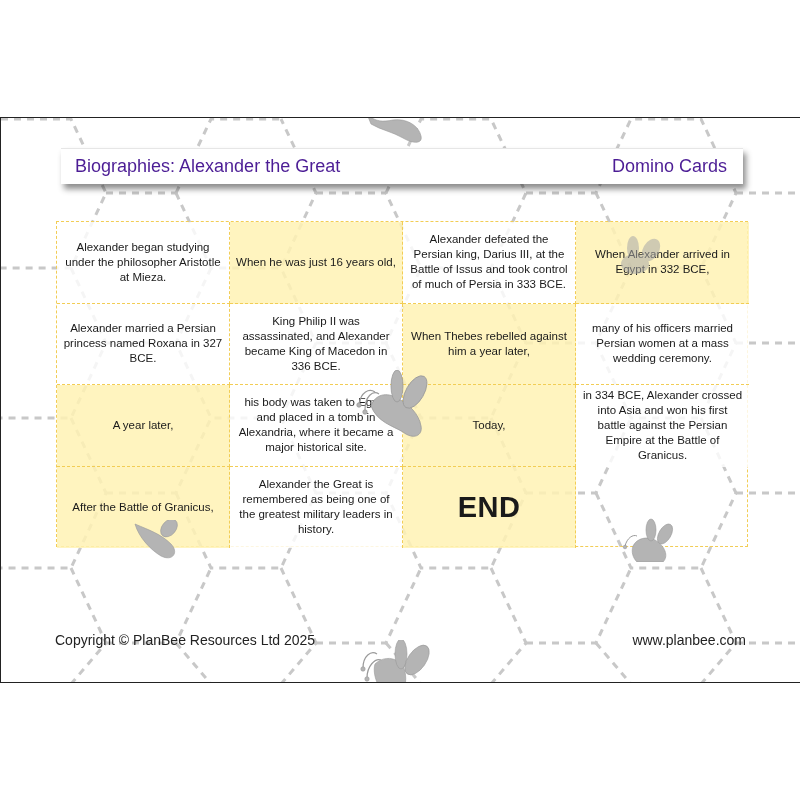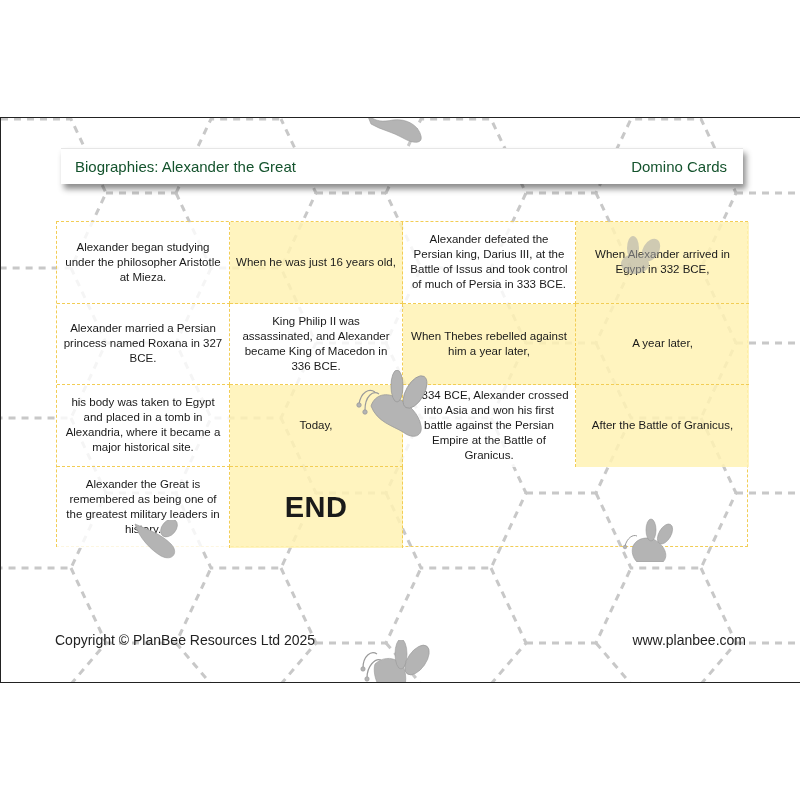--- a/index.html
+++ b/index.html
@@ -16,21 +16,21 @@
     .honeycomb { position: absolute; left: 0; top: 0; width: 800px; height: 566px; }
 
     .header-banner {
       position: absolute; left: 60px; top: 30px; width: 682px; height: 36px;
       background: #ffffff;
       box-shadow: 3px 5px 6px rgba(0,0,0,0.45);
       border-top: 1px solid #e6e6e6;
       display: flex; align-items: center; justify-content: space-between;
       padding: 0 16px 0 14px;
     }
-    .header-banner .title, .header-banner .subtitle { font-size: 15px; color: #14532d; }
+    .header-banner .title, .header-banner .subtitle { font-size: 18px; color: #4c1d95; }
 
     .cards-grid {
       position: absolute; left: 55px; top: 103px; width: 692px; height: 326px;
       display: grid; grid-template-columns: 173px 173px 173px 173px;
       grid-template-rows: 81.5px 81.5px 81.5px 81.5px;
       border: 1.5px dashed #f2cd55;
     }
     .cell {
       display: flex; align-items: center; justify-content: center; text-align: center;
       font-size: 11.5px; line-height: 15px; padding: 4px 6px;
@@ -125,20 +125,23 @@
     <div class="cell white">
         <span>Alexander married a Persian princess named Roxana in 327 BCE.</span>
       </div>
     <div class="cell white">
         <span>King Philip II was assassinated, and Alexander became King of Macedon in 336 BCE.</span>
       </div>
     <div class="cell yellow">
         <span>When Thebes rebelled against him a year later,</span>
       </div>
 
+    <div class="cell white">
+        <span>many of his officers married Persian women at a mass wedding ceremony.</span>
+      </div>
     <div class="cell yellow">
         <span>A year later,</span>
       </div>
     <div class="cell white">
         <span>his body was taken to Egypt and placed in a tomb in Alexandria, where it became a major historical site.</span>
       </div>
     <div class="cell yellow">
         <span>Today,</span>
       </div>
 

